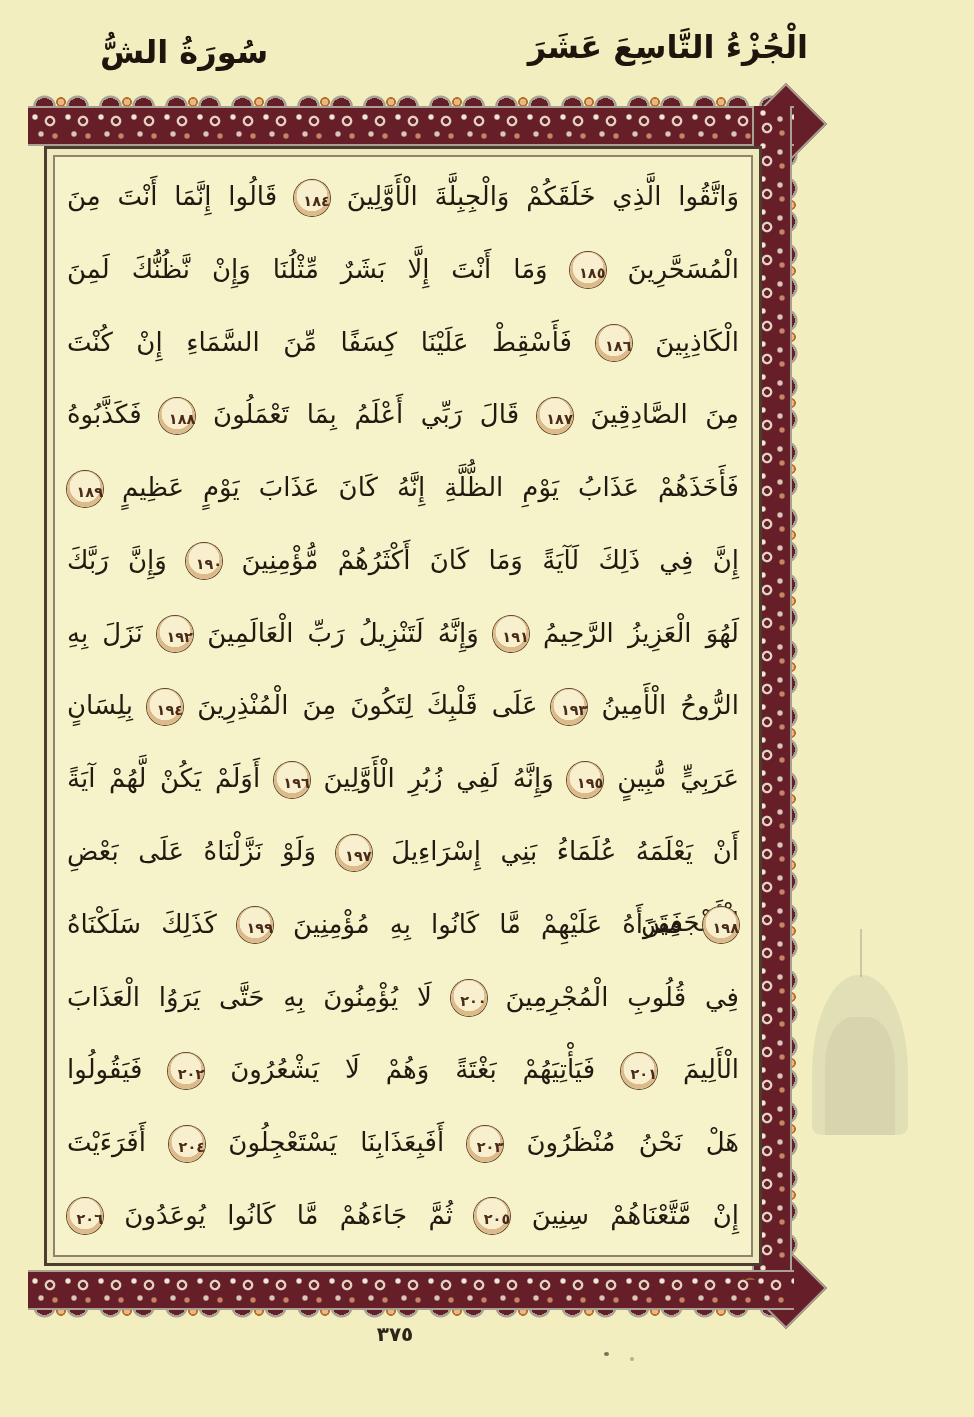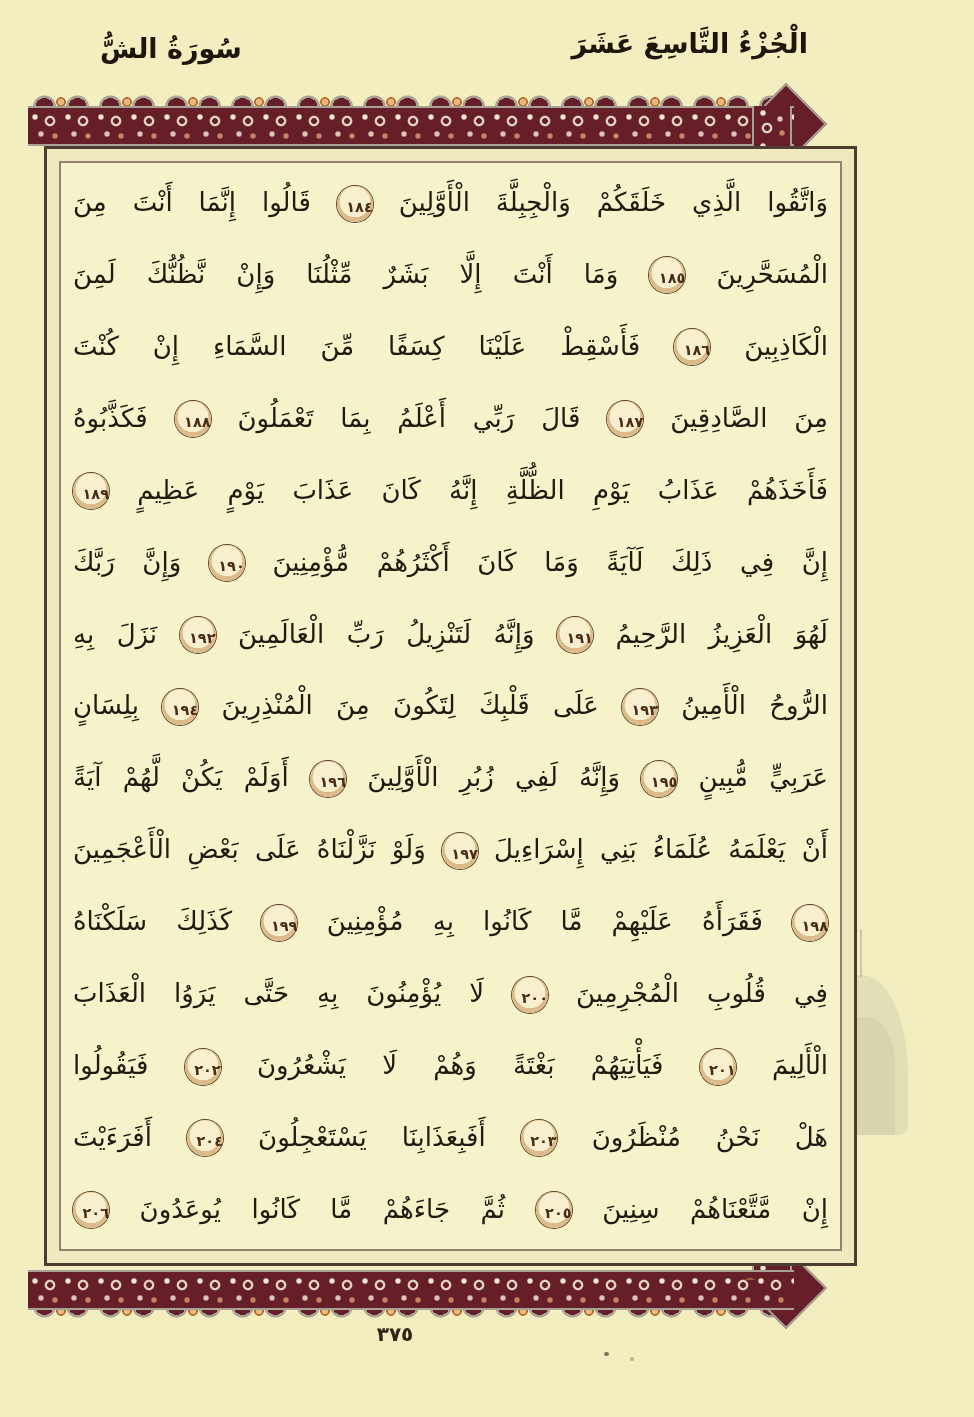--- a/index.html
+++ b/index.html
@@ -1,20 +1,20 @@
 <!DOCTYPE html>
 <html lang="ar" dir="rtl"><head>
 <meta charset="utf-8">
 <style>
   html,body{margin:0;padding:0;}
   body{background:#e8e4b4;font-family:"DejaVu Sans",sans-serif;}
   .page{position:relative;width:974px;height:1417px;background:#f2eebf;overflow:hidden;direction:rtl;}
 
   
-  .hdr{position:absolute;font-size:27px;font-weight:bold;color:#1e150c;white-space:nowrap;}
+  .hdr{position:absolute;font-size:32px;font-weight:bold;color:#1e150c;white-space:nowrap;}
   .hdr-juz{top:28px;right:166px;}
   .hdr-surah{top:33px;left:100px;}
 
   
   .band{position:absolute;background-color:#661e28;z-index:2;}
   .pat-h{
     background-image:
       radial-gradient(circle at 7px 9px, rgba(247,242,219,.95) 2px, transparent 3.4px),
       radial-gradient(circle at 22px 13px, transparent 2.6px, rgba(247,242,219,.85) 3.2px 4.8px, transparent 5.8px),
       radial-gradient(circle at 13px 26px, rgba(247,242,219,.8) 2px, transparent 3.4px),
@@ -54,22 +54,22 @@
     background-image:radial-gradient(circle at 50% 50%, #e9b77d 0 5px, #95622f 5px 6.6px, transparent 7.8px);
     background-size:16px 150px;background-position:0 20px;}
 
   .corner{position:absolute;width:54px;height:54px;background:#661e28;border:2px solid #a9a193;transform:rotate(45deg);z-index:1;}
   .corner::after{content:'';position:absolute;inset:31%;border-radius:50%;
     background:radial-gradient(circle,#eec08e 0 38%, #c57a40 40% 58%, transparent 60%);}
   .corner-tr{left:757px;top:95px;}
   .corner-br{left:757px;top:1259px;}
 
   
-  .tframe{position:absolute;left:44px;top:146px;width:813px;height:1120px;z-index:4;
-    border:3px solid #4e3c31;padding:12px;box-sizing:border-box;background:#efeabd;}
+  .tframe{position:absolute;left:44px;top:146px;width:718px;height:1120px;z-index:4;
+    border:3px solid #4e3c31;padding:6px;box-sizing:border-box;background:#efeabd;}
   .tframe-inner{width:100%;height:100%;box-sizing:border-box;border:2px solid #93806f;background:#f6f2ca;
     padding:4px 12px;display:flex;flex-direction:column;justify-content:space-between;}
 
   .qline{direction:rtl;text-align:justify;text-align-last:justify;height:71px;line-height:71px;
     font-size:26px;color:#221a10;overflow:visible;}
   .qtext{letter-spacing:.2px;}
   .ayah{display:inline-block;width:36px;height:36px;line-height:34px;border-radius:50%;vertical-align:middle;
     text-align:center;box-sizing:border-box;
     background:radial-gradient(circle at 50% 44%, #f7efce 0 56%, #dcba8a 58% 74%, #8a6a42 76% 82%, #eadfb8 84% 90%, #6a4f2e 92% 100%);
     box-shadow:0 0 0 1px #5c432a;}

